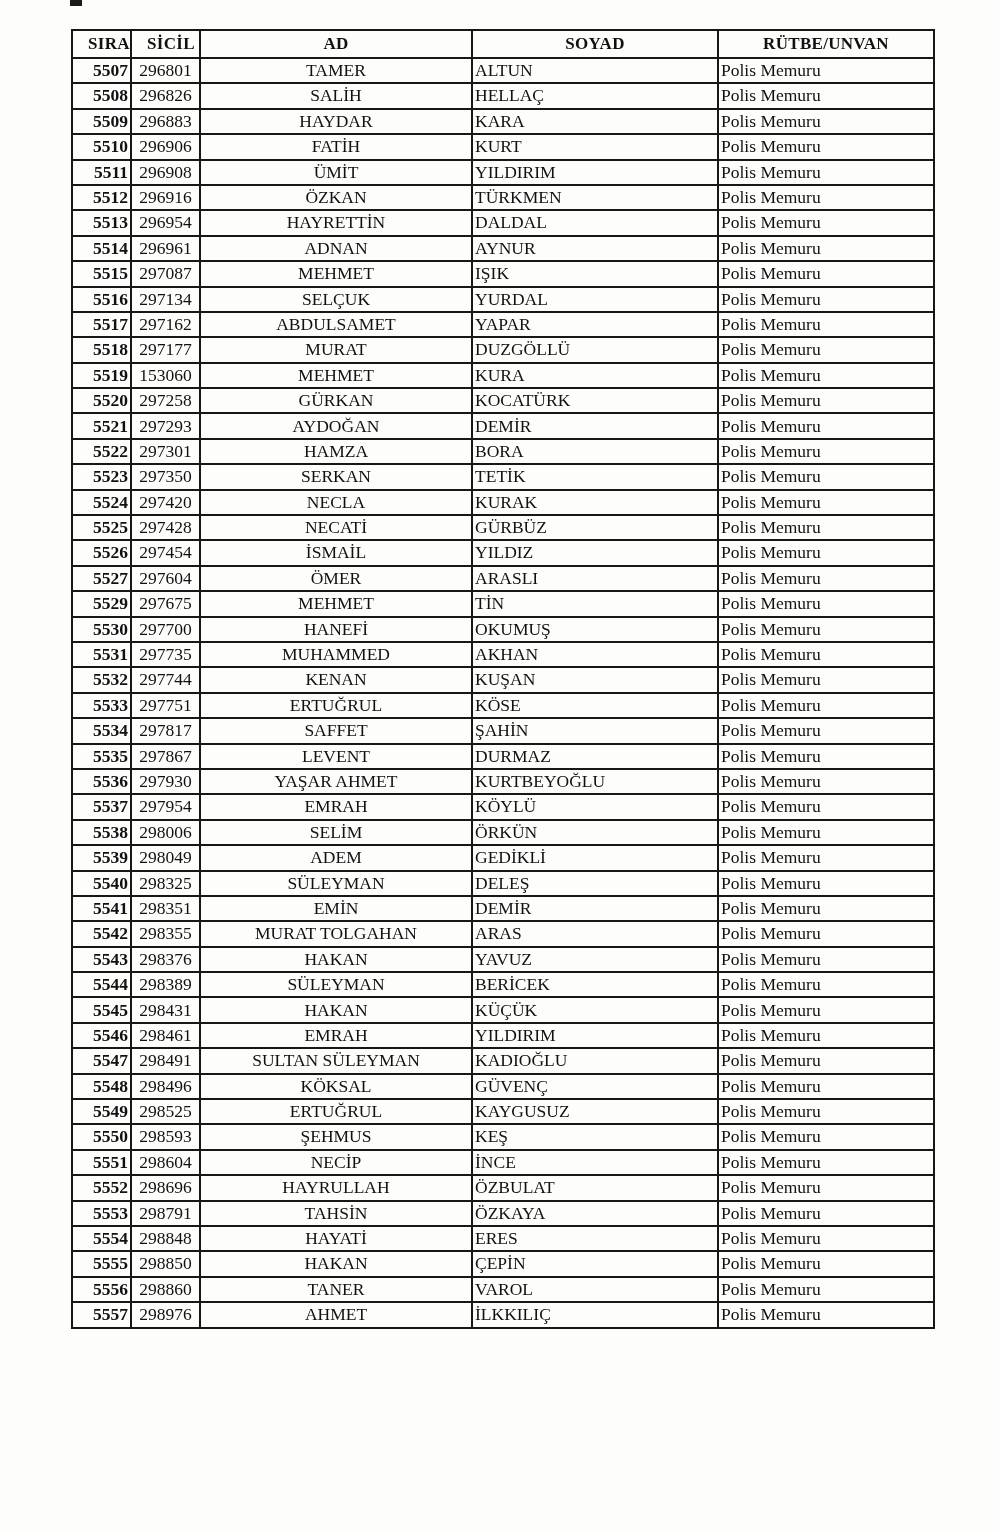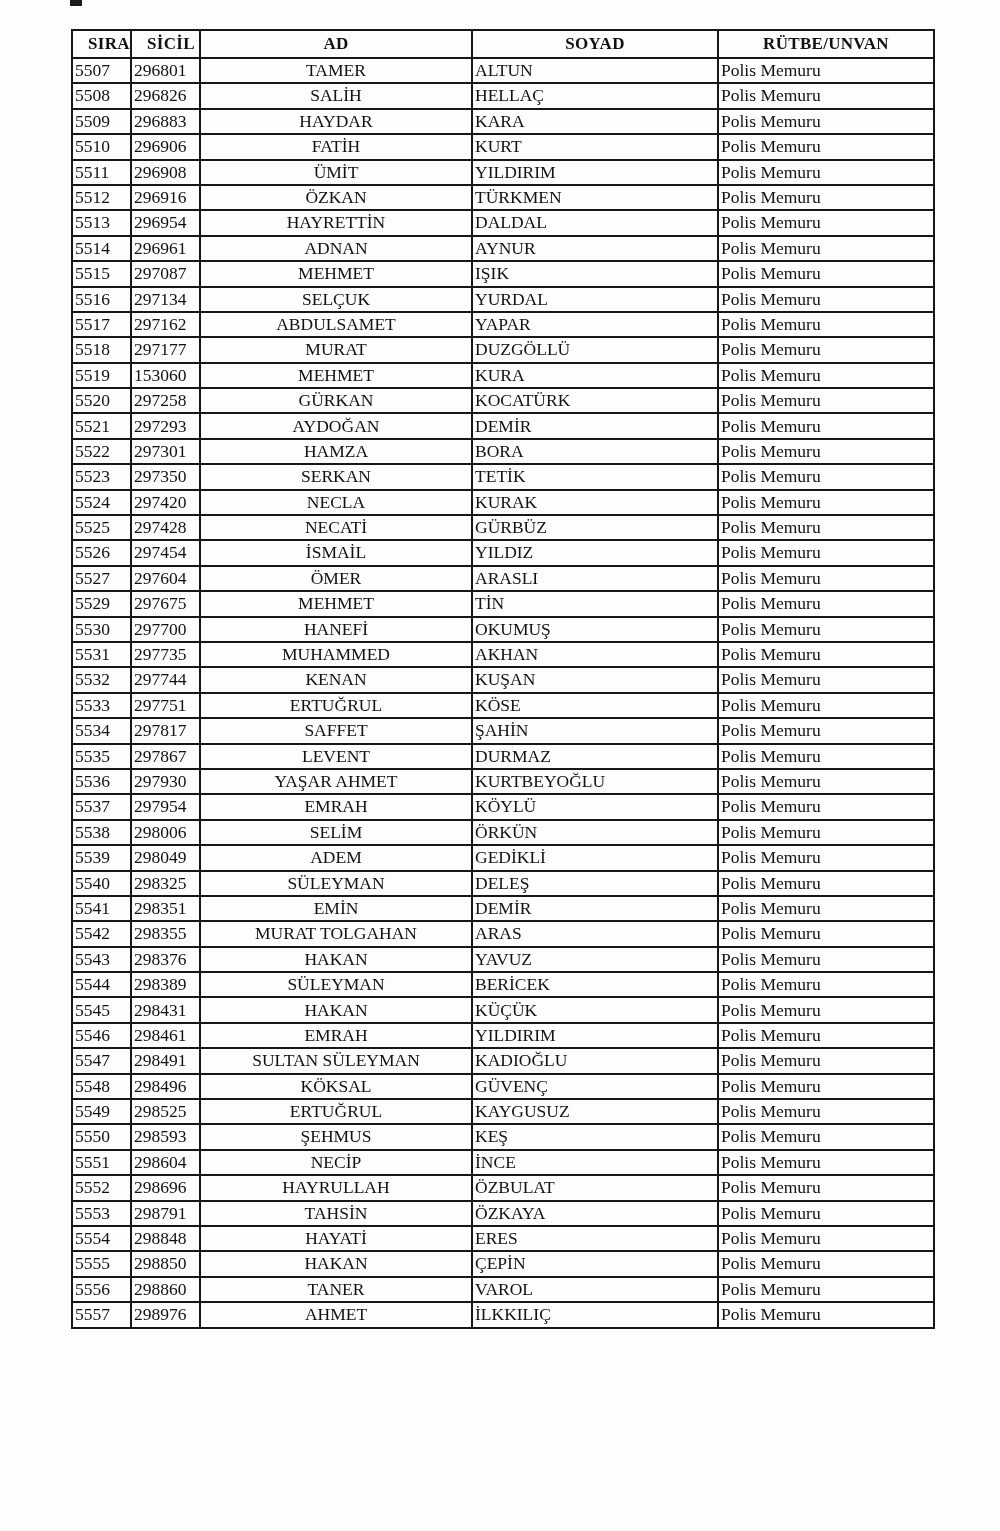--- a/index.html
+++ b/index.html
@@ -46,22 +46,22 @@
     margin-left: 17px;
   }
   table.roster td {
     font-size: 17.5px;
     height: 23.4px;
     padding: 0 2px;
     white-space: nowrap;
     overflow: hidden;
     line-height: 1.1;
   }
-  td.c0 { text-align: left; font-size: 17px; }
-  td.c1 { font-size: 17px; }
+  td.c0 { text-align: right; font-size: 17px; font-weight: bold; }
+  td.c1 { text-align: center; font-size: 17px; }
   td.c2 { text-align: center; padding-left: 4px; }
   td.c3 { text-align: left; padding-left: 5px; }
   td.c4 { text-align: left; padding-left: 5px; font-size: 17px; }
 </style>
 </head>
 <body>
 
 <div class="page">
   <div class="scan-artifact"></div>
   <table class="roster">

